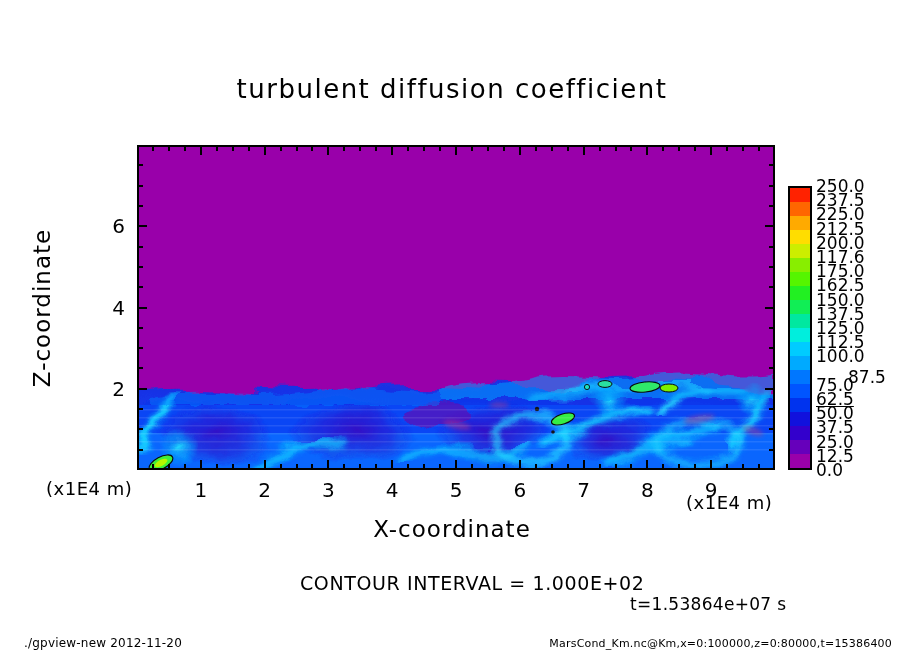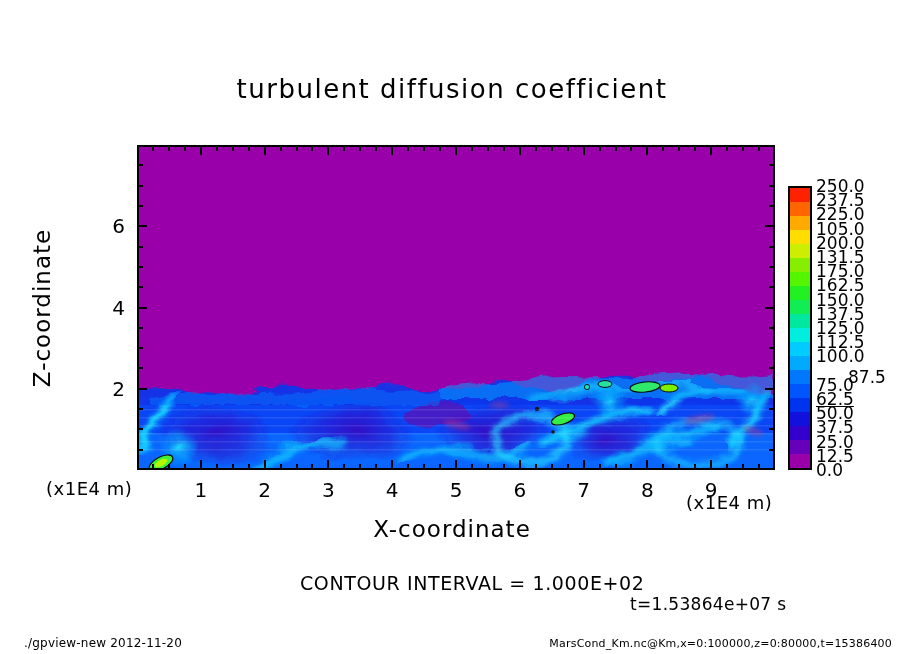--- a/index.html
+++ b/index.html
@@ -394,23 +394,23 @@
     <div class="cb-band" style="background: rgb(204, 238, 0);"></div>
     <div class="cb-band" style="background: rgb(255, 221, 0);"></div>
     <div class="cb-band" style="background: rgb(255, 170, 0);"></div>
     <div class="cb-band" style="background: rgb(255, 102, 0);"></div>
     <div class="cb-band" style="background: rgb(255, 34, 0);"></div>
   </div>
 <div id="colorbar-labels">
     <div class="cb-label" style="left: 0px; top: -1px;">250.0</div>
     <div class="cb-label" style="left: 0px; top: 13.2px;">237.5</div>
     <div class="cb-label" style="left: 0px; top: 27.4px;">225.0</div>
-    <div class="cb-label" style="left: 0px; top: 41.6px;">105.0</div>
+    <div class="cb-label" style="left: 0px; top: 41.6px;">212.5</div>
     <div class="cb-label" style="left: 0px; top: 55.8px;">200.0</div>
-    <div class="cb-label" style="left: 0px; top: 70px;">131.5</div>
+    <div class="cb-label" style="left: 0px; top: 70px;">117.6</div>
     <div class="cb-label" style="left: 0px; top: 84.2px;">175.0</div>
     <div class="cb-label" style="left: 0px; top: 98.4px;">162.5</div>
     <div class="cb-label" style="left: 0px; top: 112.6px;">150.0</div>
     <div class="cb-label" style="left: 0px; top: 126.8px;">137.5</div>
     <div class="cb-label" style="left: 0px; top: 141px;">125.0</div>
     <div class="cb-label" style="left: 0px; top: 155.2px;">112.5</div>
     <div class="cb-label" style="left: 0px; top: 169.4px;">100.0</div>
     <div class="cb-label" style="left: 0px; top: 190px; margin-left: 32px;">87.5</div>
     <div class="cb-label" style="left: 0px; top: 197.8px;">75.0</div>
     <div class="cb-label" style="left: 0px; top: 212px; text-decoration: underline;">62.5</div>

